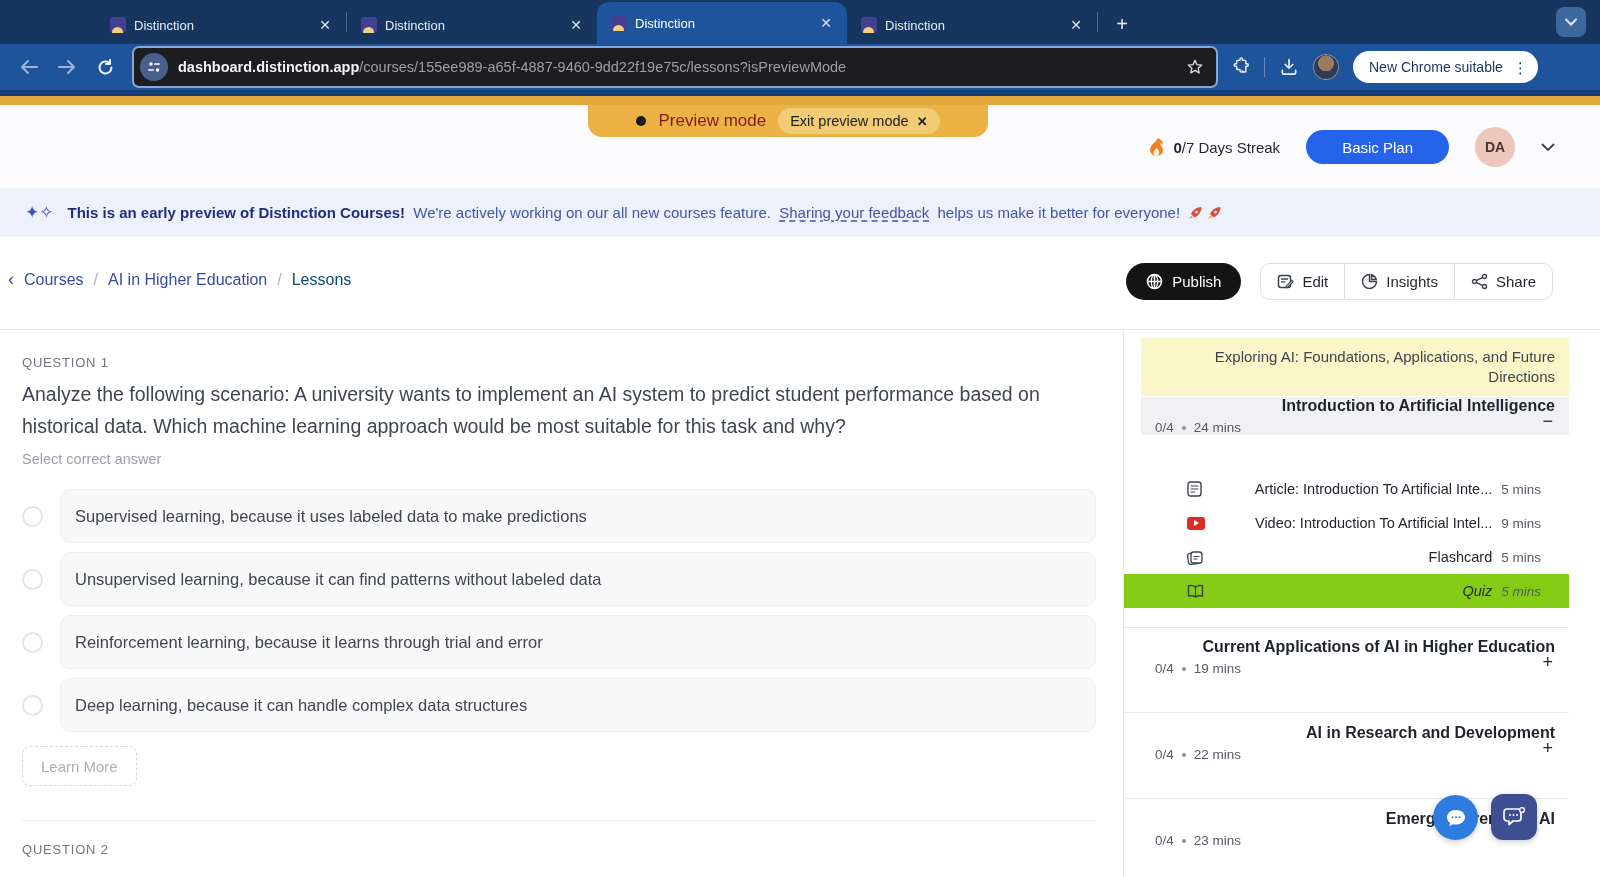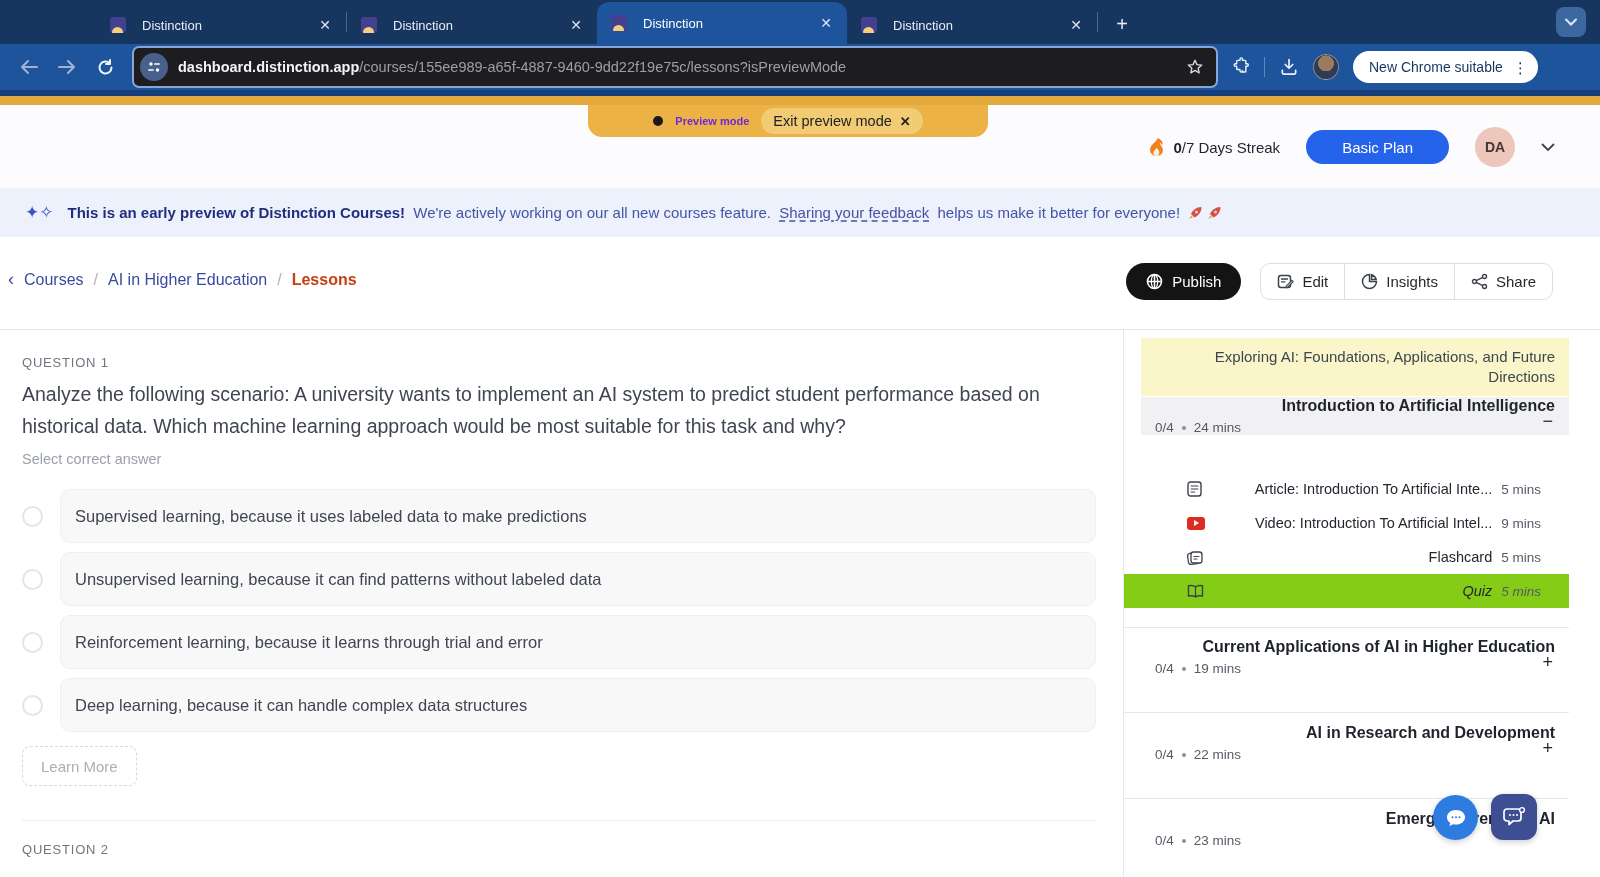--- a/index.html
+++ b/index.html
@@ -2,21 +2,21 @@
 <html><head>
 <meta charset="utf-8">
 <style>
   * { margin:0; padding:0; box-sizing:border-box; }
   html,body { width:1600px; height:877px; font-family:"Liberation Sans", sans-serif; background:#fff; overflow:hidden; }
   .canvas { position:relative; width:1600px; height:877px; background:#fff; overflow:hidden; }
 
   
   .tabbar { position:absolute; left:0; top:0; width:1600px; height:44px; background:#16355F; display:flex; align-items:flex-end; }
   .tabs { display:flex; margin-left:96px; height:44px; align-items:flex-end; }
-  .tab { position:relative; width:250px; height:38px; display:flex; align-items:center; gap:16px; padding:0 12px 0 14px; color:#e8edf5; font-size:13px; }
+  .tab { position:relative; width:250px; height:38px; display:flex; align-items:center; gap:8px; padding:0 12px 0 14px; color:#e8edf5; font-size:13px; }
   .tab.active { background:#1E549C; height:42px; border-radius:12px 12px 0 0; color:#fff; }
   .tab .tab-title { flex:1; white-space:nowrap; overflow:hidden; }
   .tab .tab-close { width:18px; height:18px; display:flex; align-items:center; justify-content:center; border-radius:4px; font-size:14px; color:#dbe4f2; cursor:pointer; }
   .tab-sep { width:1px; height:20px; background:rgba(255,255,255,.25); align-self:center; }
   .favicon { width:16px; height:16px; border-radius:3px; background:#43418F; position:relative; overflow:hidden; flex:0 0 auto; }
   .favicon::after { content:""; position:absolute; left:2px; bottom:-1px; width:11px; height:7px; background:#F3CF7E; border-radius:6px 6px 0 0; }
   .newtab-btn { width:28px; height:28px; margin-left:10px; margin-bottom:6px; color:#e8edf5; font-size:20px; display:flex; align-items:center; justify-content:center; border-radius:6px; }
   .tabsearch-btn { position:absolute; right:14px; top:7px; width:30px; height:30px; background:#3C689F; border-radius:8px; display:flex; align-items:center; justify-content:center; }
 
   .toolbar { position:absolute; left:0; top:44px; width:1600px; height:46px; background:#1E549C; display:flex; align-items:center; padding:0 10px; }
@@ -31,42 +31,42 @@
   .tb-sep { width:1px; height:20px; background:rgba(255,255,255,.3); }
   .avatar-mini { width:26px; height:26px; border-radius:50%; background:radial-gradient(circle at 50% 35%, #9c7a5e 0 40%, #2f3a55 41%); border:1px solid rgba(255,255,255,.4); }
   .update-pill { height:32px; background:#fff; border-radius:16px; display:flex; align-items:center; gap:10px; padding:0 10px 0 16px; color:#16355F; font-size:14px; }
   .kebab { color:#16355F; font-size:15px; letter-spacing:0; line-height:1; }
   .toolbar-edge { position:absolute; left:0; top:90px; width:1600px; height:6px; background:#133E7A; }
 
   
   .yellow-strip { position:absolute; left:0; top:96px; width:1600px; height:9px; background:#E2A83B; }
   .preview-banner { position:absolute; left:588px; top:105px; width:400px; height:32px; background:#EDB246; border-radius:0 0 14px 14px; display:flex; align-items:center; justify-content:center; gap:12px; }
   .pv-dot { width:10px; height:10px; border-radius:50%; background:#1a1a1a; }
-  .pv-label { font-size:11px; color:#6d28d9; font-weight:700; }
+  .pv-label { font-size:17px; color:#7f1d1d; font-weight:400; }
   .pv-exit { height:26px; background:#F2CC74; border-radius:13px; display:flex; align-items:center; gap:8px; padding:0 12px; font-size:14.5px; color:#222; cursor:pointer; }
   .pv-exit .x { font-size:13px; font-weight:bold; }
 
   .app-header { position:absolute; left:0; top:105px; width:1600px; height:83px; background:#FCFCFE; }
   .header-right { position:absolute; right:45px; top:22px; display:flex; align-items:center; gap:26px; }
   .streak { display:flex; align-items:center; gap:8px; font-size:15px; color:#1f2430; }
   .streak b { font-weight:bold; }
   .plan-btn { height:34px; padding:0 36px; background:#2563EB; color:#fff; font-size:15px; border-radius:17px; display:flex; align-items:center; }
   .avatar-da { width:40px; height:40px; border-radius:50%; background:#EDC6BC; color:#463733; font-size:14px; font-weight:bold; display:flex; align-items:center; justify-content:center; }
 
   .notice { position:absolute; left:0; top:188px; width:1600px; height:49px; background:#EDF1FB; display:flex; align-items:center; padding:0 25px; gap:14px; font-size:15px; }
   .notice .spark { color:#3D55C4; font-size:17px; }
   .notice-text { color:#4553A6; }
   .notice-text b { color:#232D7E; font-weight:bold; }
   .notice-link { text-decoration:underline; text-decoration-style:dashed; text-underline-offset:3px; cursor:pointer; }
 
   .crumb-row { position:absolute; left:0; top:237px; width:1600px; height:93px; background:#fff; border-bottom:1px solid #E8E9EE; }
   .breadcrumb { position:absolute; left:8px; top:32px; display:flex; align-items:center; gap:10px; font-size:16px; }
   .crumb-link { color:#3A4AA0; cursor:pointer; }
   .crumb-sep { color:#b0b3bd; }
-  .crumb-current { color:#c2410c; font-weight:700; }
+  .crumb-current { color:#0c4a6e; font-weight:400; }
   .crumb-back { color:#3A4AA0; font-size:18px; display:flex; }
   .action-row { position:absolute; right:47px; top:26px; display:flex; align-items:center; gap:19px; }
   .publish-btn { height:37px; background:#141414; color:#fff; border-radius:19px; display:flex; align-items:center; gap:9px; padding:0 20px; font-size:15px; font-weight:500; cursor:pointer; }
   .btn-group { display:flex; height:37px; border:1px solid #DCDDE3; border-radius:10px; background:#fff; overflow:hidden; }
   .group-btn { display:flex; align-items:center; gap:8px; padding:0 16px; font-size:15px; color:#24292f; cursor:pointer; }
   .group-btn + .group-btn { border-left:1px solid #DCDDE3; }
 
   
   .main-pane { position:absolute; left:0; top:330px; width:1123px; height:547px; background:#fff; }
   .q-label { position:absolute; left:22px; top:25px; font-size:13px; letter-spacing:.8px; color:#71757E; }

